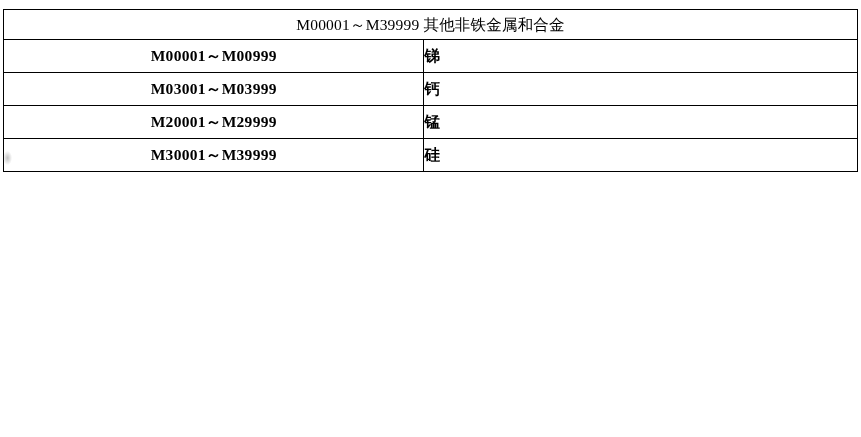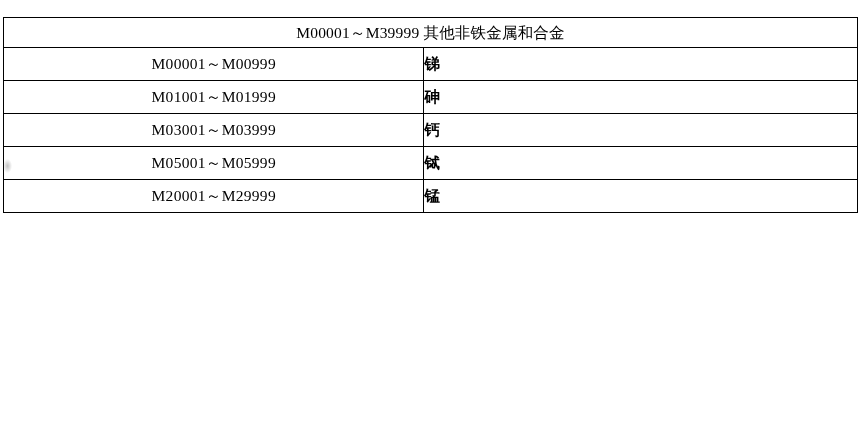--- a/index.html
+++ b/index.html
@@ -17,21 +17,21 @@
   .page {
     position: relative;
     width: 861px;
     height: 437px;
     box-sizing: border-box;
   }
   table.spec-table {
     border-collapse: collapse;
     table-layout: fixed;
     width: 855px;
-    margin: 17px 0 0 3px;
+    margin: 9px 0 0 3px;
   }
   table.spec-table td {
     border: 1px solid #000000;
     padding: 0;
     vertical-align: middle;
   }
   .header-cell {
     text-align: center;
     font-size: 15.5px;
     height: 29px;
@@ -39,20 +39,21 @@
     letter-spacing: 0.2px;
     white-space: nowrap;
   }
   .range-cell {
     text-align: center;
     font-size: 15.5px;
     height: 32px;
     line-height: 32px;
     white-space: nowrap;
     letter-spacing: 0.3px;
+    font-weight: bold;
   }
   .name-cell {
     text-align: left;
     font-size: 15.5px;
     height: 32px;
     line-height: 32px;
     padding-left: 10px;
     font-weight: bold;
     white-space: nowrap;
   }
@@ -80,33 +81,29 @@
     </colgroup>
     <tbody>
       <tr>
         <td class="header-cell" colspan="2">M00001～M39999 其他非铁金属和合金</td>
       </tr>
       <tr>
         <td class="range-cell">M00001～M00999</td>
         <td class="name-cell">锑</td>
       </tr>
       <tr>
-        <td class="range-cell">M01001～M01999</td>
-        <td class="name-cell">砷</td>
-      </tr>
-      <tr>
         <td class="range-cell">M03001～M03999</td>
         <td class="name-cell">钙</td>
       </tr>
       <tr>
-        <td class="range-cell">M05001～M05999</td>
-        <td class="name-cell">铽</td>
+        <td class="range-cell">M20001～M29999</td>
+        <td class="name-cell">锰</td>
       </tr>
       <tr>
-        <td class="range-cell">M20001～M29999</td>
-        <td class="name-cell">锰</td>
+        <td class="range-cell">M30001～M39999</td>
+        <td class="name-cell">硅</td>
       </tr>
     </tbody>
   </table>
 
   <div class="smudge"></div>
 
 </div>
 
 </body></html>

